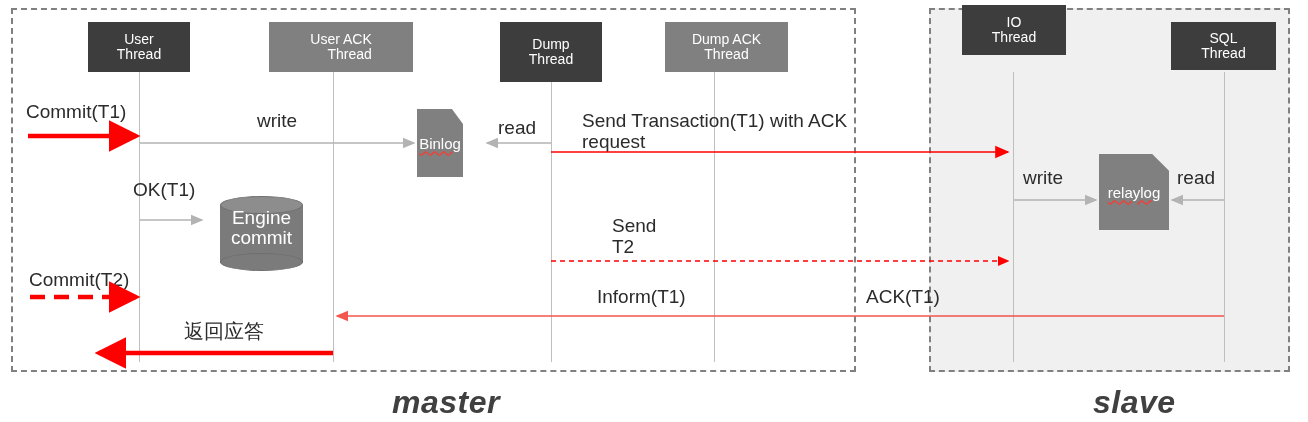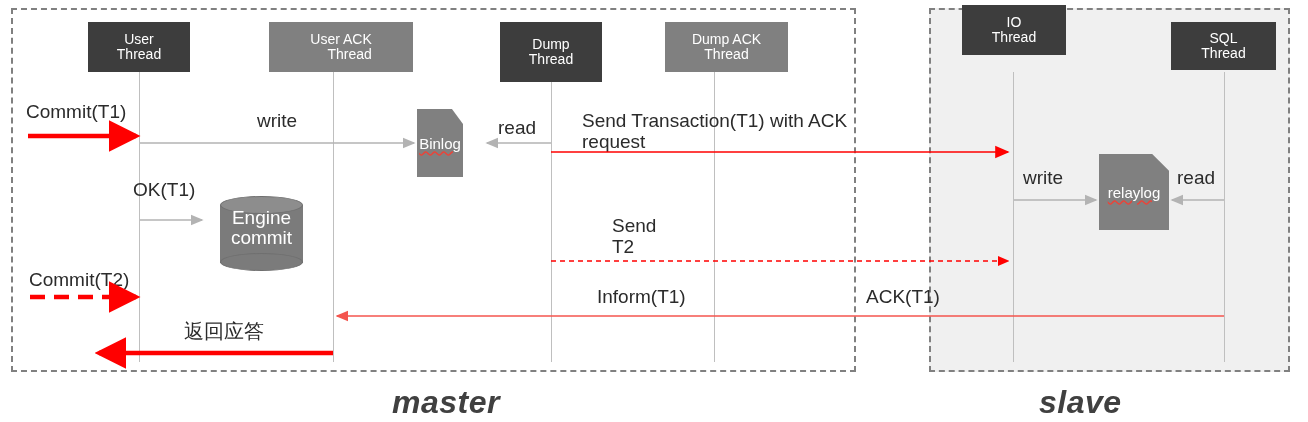--- a/index.html
+++ b/index.html
@@ -7,21 +7,21 @@
   #stage{position:relative;width:1308px;height:422px;background:#ffffff;overflow:hidden;}
 
   
   .zone{position:absolute;border:2px dashed #808080;box-sizing:border-box;}
   #master-zone{left:11px;top:8px;width:845px;height:364px;background:transparent;}
   #slave-zone{left:929px;top:8px;width:361px;height:364px;background:#f0f0f0;}
 
   .zone-label{position:absolute;font-style:italic;font-weight:bold;font-size:32px;color:#404040;
               letter-spacing:.5px;white-space:nowrap;}
   #master-label{left:392px;top:384px;}
-  #slave-label{left:1039px;top:384px;}
+  #slave-label{left:1093px;top:384px;}
 
   
   .actor{position:absolute;box-sizing:border-box;display:flex;align-items:center;justify-content:center;
          text-align:center;color:#ffffff;font-size:14px;line-height:1.04;white-space:pre-line;}
   .actor.dark{background:#3d3d3d;}
   .actor.mid{background:#808080;}
 
   
   .lifeline{position:absolute;width:1px;background:#bfbfbf;}
 

